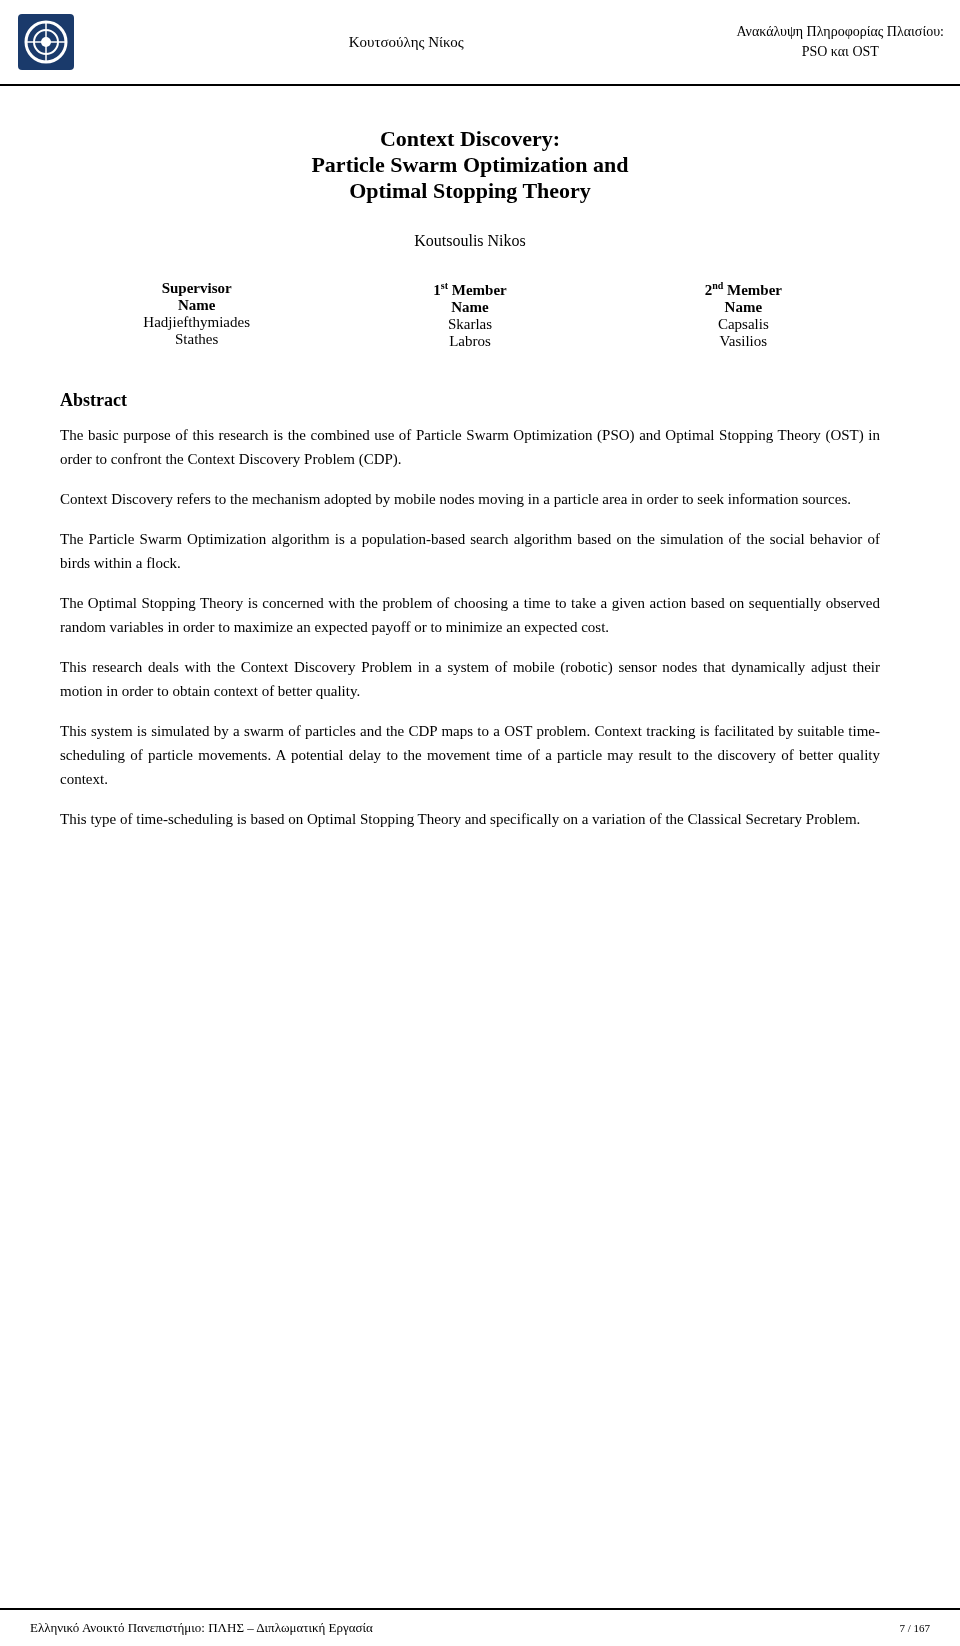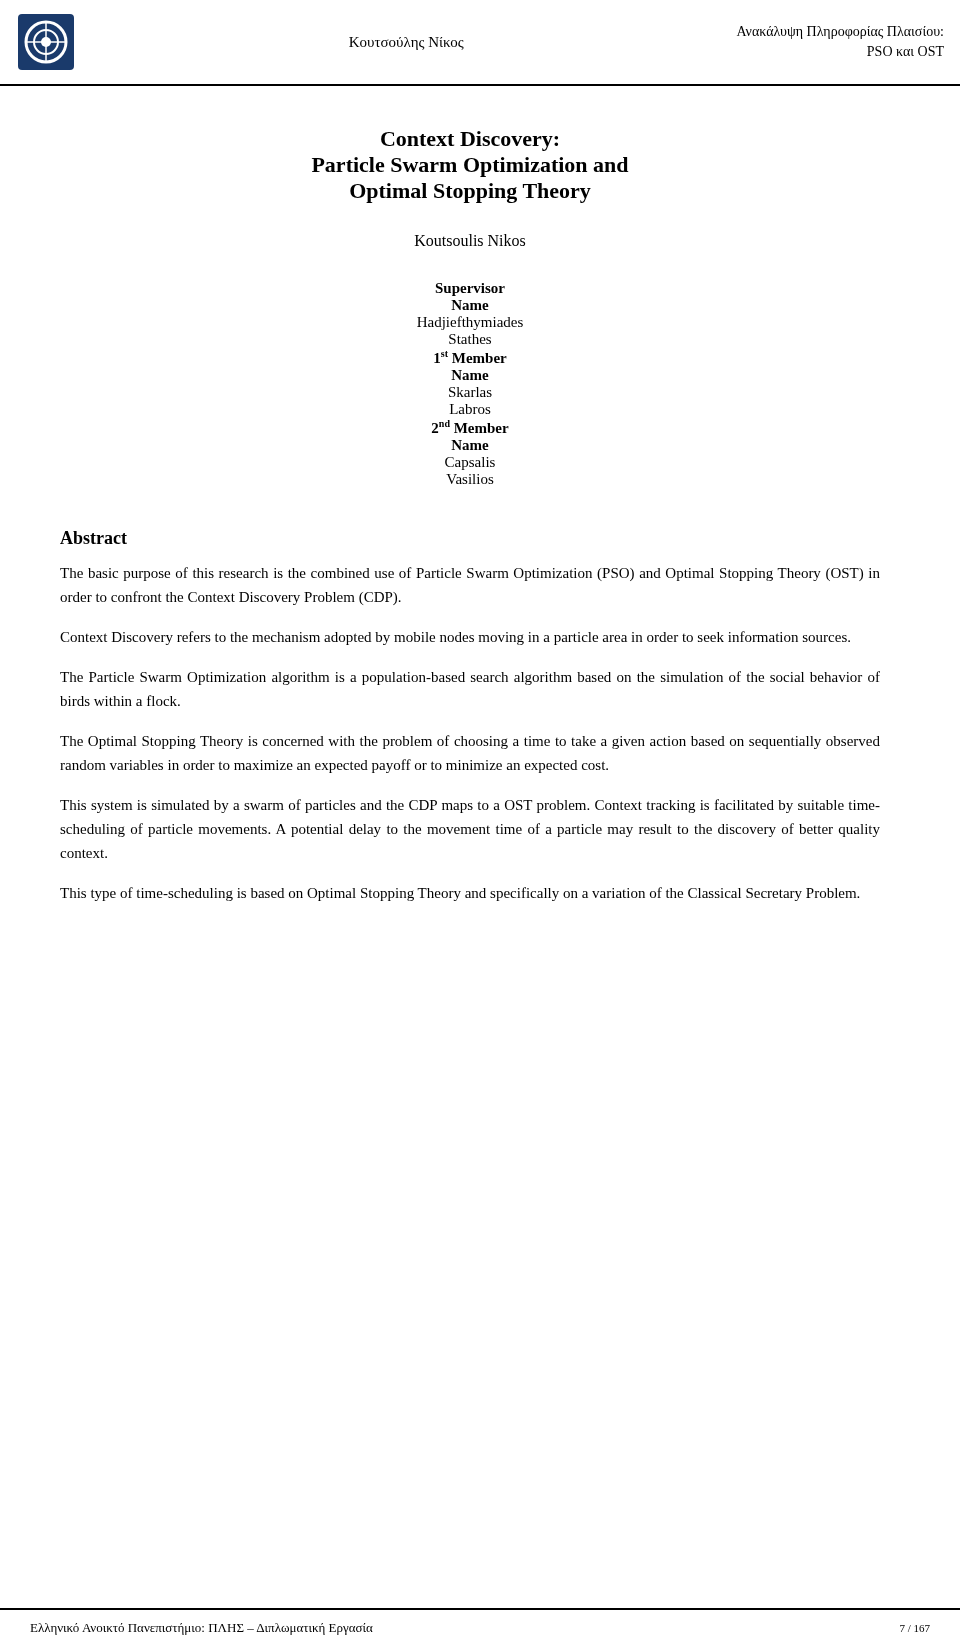--- a/index.html
+++ b/index.html
@@ -32,21 +32,21 @@
     }
 
     .header-name {
       font-size: 15px;
       font-weight: normal;
       text-align: center;
     }
 
     .header-title-right {
       font-size: 14px;
-      text-align: right;
+      text-align: center;
       line-height: 1.4;
     }
 
     
     .main {
       padding: 40px 80px 80px 60px;
     }
 
     
     .doc-title {
@@ -70,21 +70,20 @@
       font-size: 16px;
       display: block;
       margin-top: 28px;
     }
 
     
     .info-table {
       display: flex;
       justify-content: space-between;
       margin: 30px 0 40px 0;
-      flex-direction: column;
     }
 
     .info-col {
       flex: 1;
       text-align: center;
     }
 
     .info-col-label {
       font-size: 15px;
       font-weight: bold;
@@ -213,20 +212,21 @@
       <span class="info-col-val2">Vasilios</span>
     </div>
   </div>
 
   <div>
     <div class="abstract-title">Abstract</div>
     <p class="paragraph">The basic purpose of this research is the combined use of Particle Swarm Optimization (PSO) and Optimal Stopping Theory (OST) in order to confront the Context Discovery Problem (CDP).</p>
     <p class="paragraph">Context Discovery refers to the mechanism adopted by mobile nodes moving in a particle area in order to seek information sources.</p>
     <p class="paragraph">The Particle Swarm Optimization algorithm is a population-based search algorithm based on the simulation of the social behavior of birds within a flock.</p>
     <p class="paragraph">The Optimal Stopping Theory is concerned with the problem of choosing a time to take a given action based on sequentially observed random variables in order to maximize an expected payoff or to minimize an expected cost.</p>
+    <p class="paragraph">This research deals with the Context Discovery Problem in a system of mobile (robotic) sensor nodes that dynamically adjust their motion in order to obtain context of better quality.</p>
     <p class="paragraph">This system is simulated by a swarm of particles and the CDP maps to a OST problem. Context tracking is facilitated by suitable time-scheduling of particle movements.  A potential delay to the movement time of a particle may result to the discovery of better quality context.</p>
     <p class="paragraph">This type of time-scheduling is based on Optimal Stopping Theory and specifically on a variation of the Classical Secretary Problem.</p>
   </div>
 
 </div>
 
 <div class="footer">
   <span class="footer-text">Ελληνικό Ανοικτό Πανεπιστήμιο: ΠΛΗΣ – Διπλωματική Εργασία</span>
   <span class="footer-page">7 / 167</span>
 </div>

